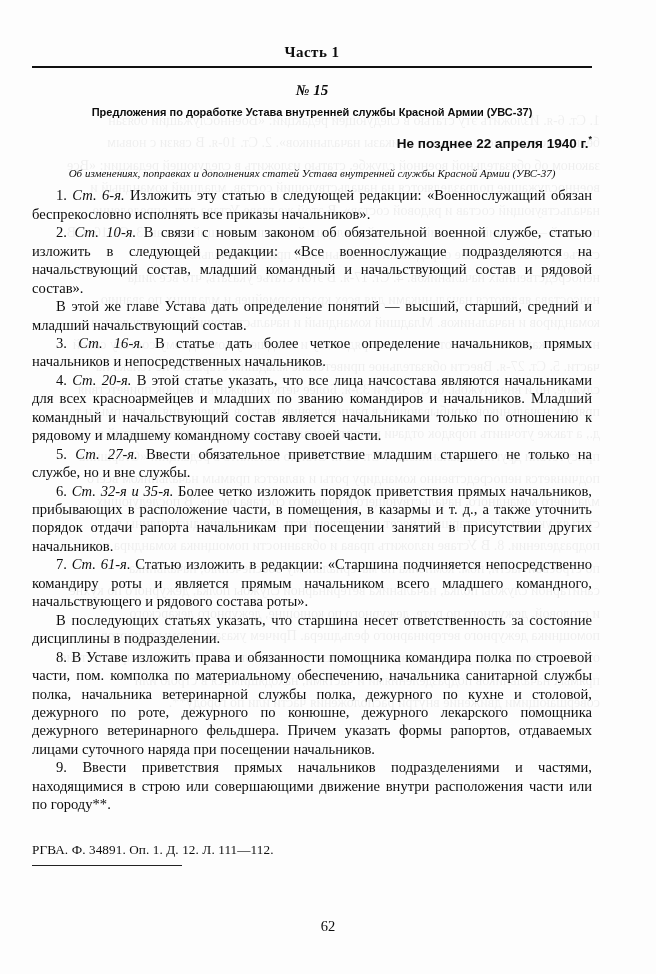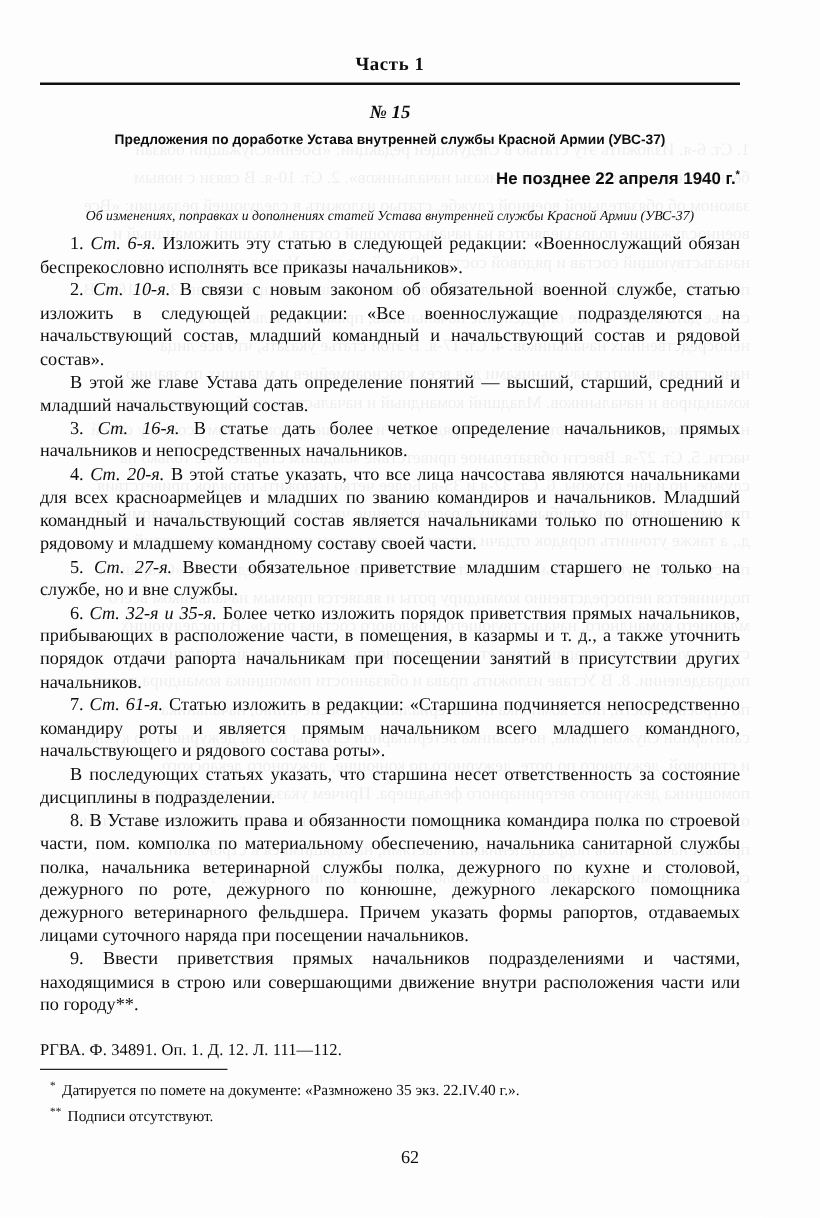--- a/index.html
+++ b/index.html
@@ -80,21 +80,21 @@
     text-align: justify;
     text-indent: 24px;
     font-size: 14.6px;
     line-height: 1.265;
     hyphens: manual;
   }
   p.body i {
     font-style: italic;
   }
   .archive {
-    margin-top: 18px;
+    margin-top: 28px;
     font-size: 13.2px;
     text-indent: 0;
     text-align: left;
     letter-spacing: 0.1px;
   }
   .foot-rule {
     width: 150px;
     border: none;
     border-top: 1px solid #222;
     margin: 7px 0 6px 0;
@@ -166,22 +166,18 @@
         <p class="body"><span>7. </span><i>Ст. 61-я.</i><span> Статью изложить в редакции: «Старшина подчиняется непосредственно командиру роты и является прямым начальником всего младшего командного, начальствующего и рядового состава роты».</span></p>
         <p class="body"><span>В последующих статьях указать, что старшина несет ответственность за состояние дисциплины в подразделении.</span></p>
         <p class="body"><span>8. </span><span>В Уставе изложить права и обязанности помощника командира полка по строевой части, пом. комполка по материальному обеспечению, начальника санитарной службы полка, начальника ветеринарной службы полка, дежурного по кухне и столовой, дежурного по роте, дежурного по конюшне, дежурного лекарского помощника дежурного ветеринарного фельдшера. Причем указать формы рапортов, отдаваемых лицами суточного наряда при посещении начальников.</span></p>
         <p class="body"><span>9. </span><span>Ввести приветствия прямых начальников подразделениями и частями, находящимися в строю или совершающими движение внутри расположения части или по городу**.</span></p>
       </div>
 
     <div class="archive">РГВА. Ф. 34891. Оп. 1. Д. 12. Л. 111—112.</div>
 
     <hr class="foot-rule">
 
-    <div class="footnotes" id="footnotes">
-        <div><span class="mark">*</span><span> Датируется по помете на документе: «Размножено 35 экз. 22.IV.40 г.».</span></div>
-        <div><span class="mark">**</span><span> Подписи отсутствуют.</span></div>
-      </div>
 
   </div>
 
   <div class="page-number">62</div>
 
 </div>
 
 </body></html>

